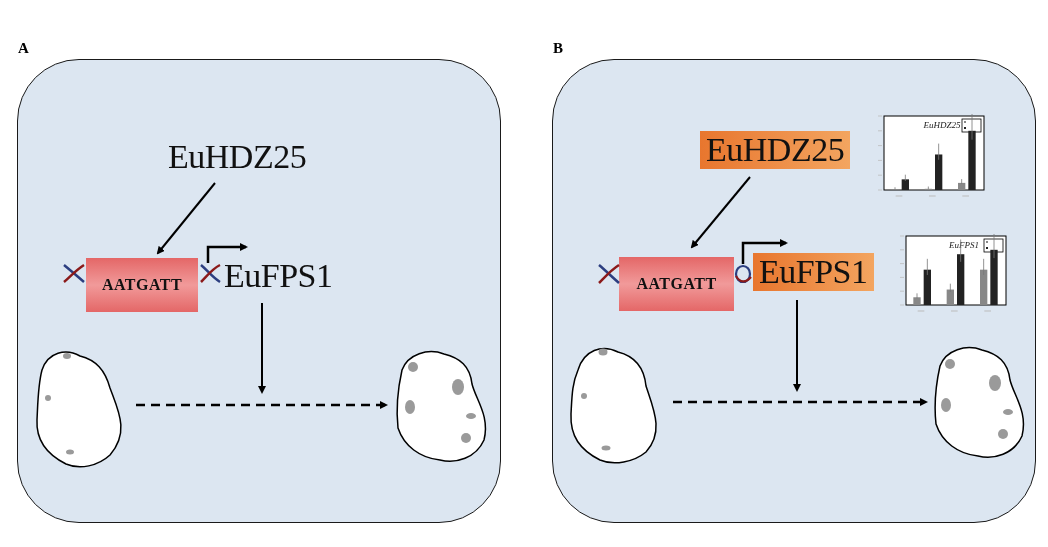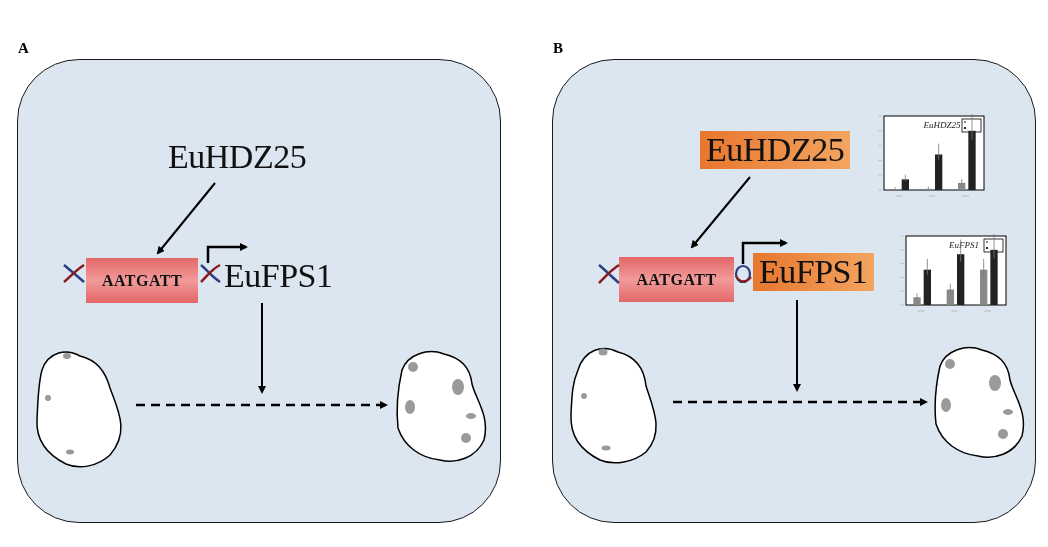--- a/index.html
+++ b/index.html
@@ -1,21 +1,21 @@
 <!DOCTYPE html>
 <html><head>
 <meta charset="utf-8">
 <style>
   html, body { margin:0; padding:0; background:#ffffff; }
   body { width:1048px; height:547px; position:relative; overflow:hidden; font-family:"Liberation Serif", serif; }
   .panel-label { position:absolute; font-weight:bold; font-size:15px; color:#000; }
   .cell { position:absolute; background:#dce6f1; border:1.5px solid #1a1a1a; border-radius:62px; }
   .gene-text { position:absolute; font-size:34px; color:#111; line-height:1; white-space:nowrap; letter-spacing:-0.5px; }
   .orange { background:linear-gradient(to right, #e8762e, #f3a560); padding:2px 6px; }
-  .motif { position:absolute; height:45px; background:linear-gradient(to bottom, #e46767 0%, #f19a9a 50%, #e46767 100%); display:flex; align-items:center; justify-content:center; font-weight:bold; font-size:16px; color:#111; letter-spacing:0.5px; }
+  .motif { position:absolute; height:54px; background:linear-gradient(to bottom, #e46767 0%, #f19a9a 50%, #e46767 100%); display:flex; align-items:center; justify-content:center; font-weight:bold; font-size:16px; color:#111; letter-spacing:0.5px; }
   svg.overlay { position:absolute; left:0; top:0; }
   .mini-chart { position:absolute; }
 </style>
 </head>
 <body>
 
 <div class="panel-label" style="left:18px; top:40px;">A</div>
 <div class="cell" style="left:17px; top:59px; width:482px; height:462px;"></div>
 
 <div class="gene-text" style="left:168px; top:140px;">EuHDZ25</div>

